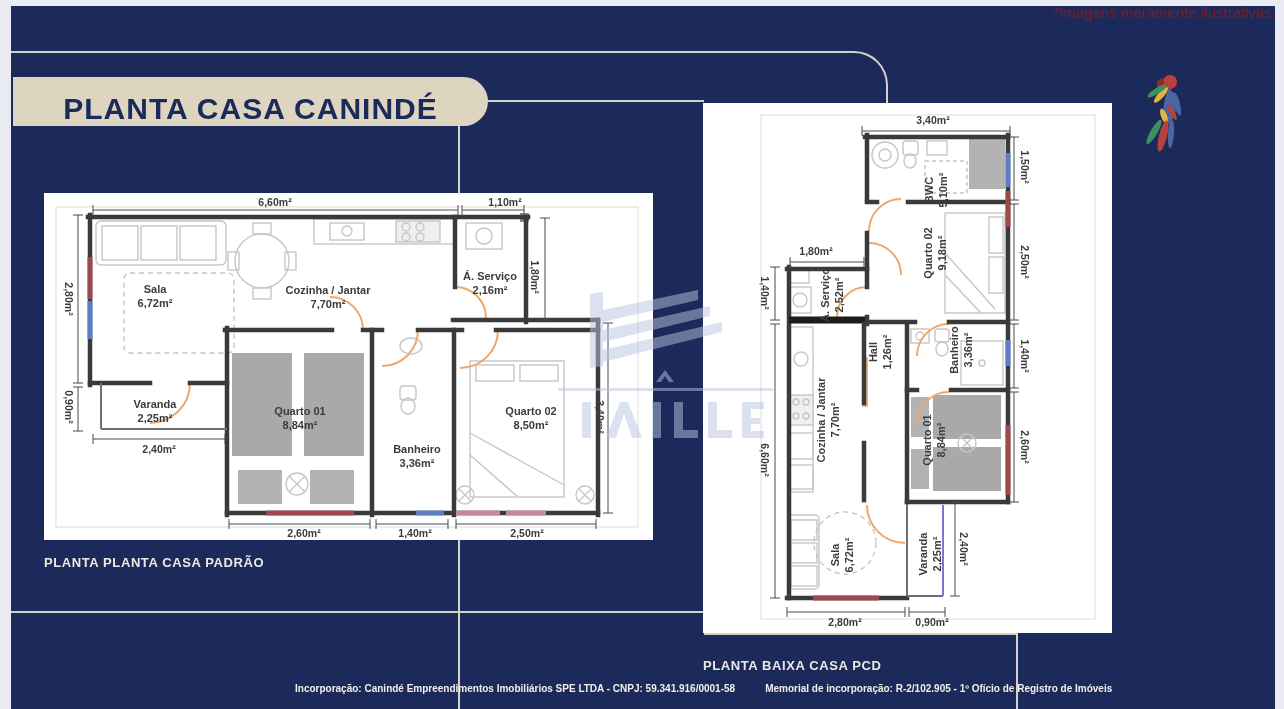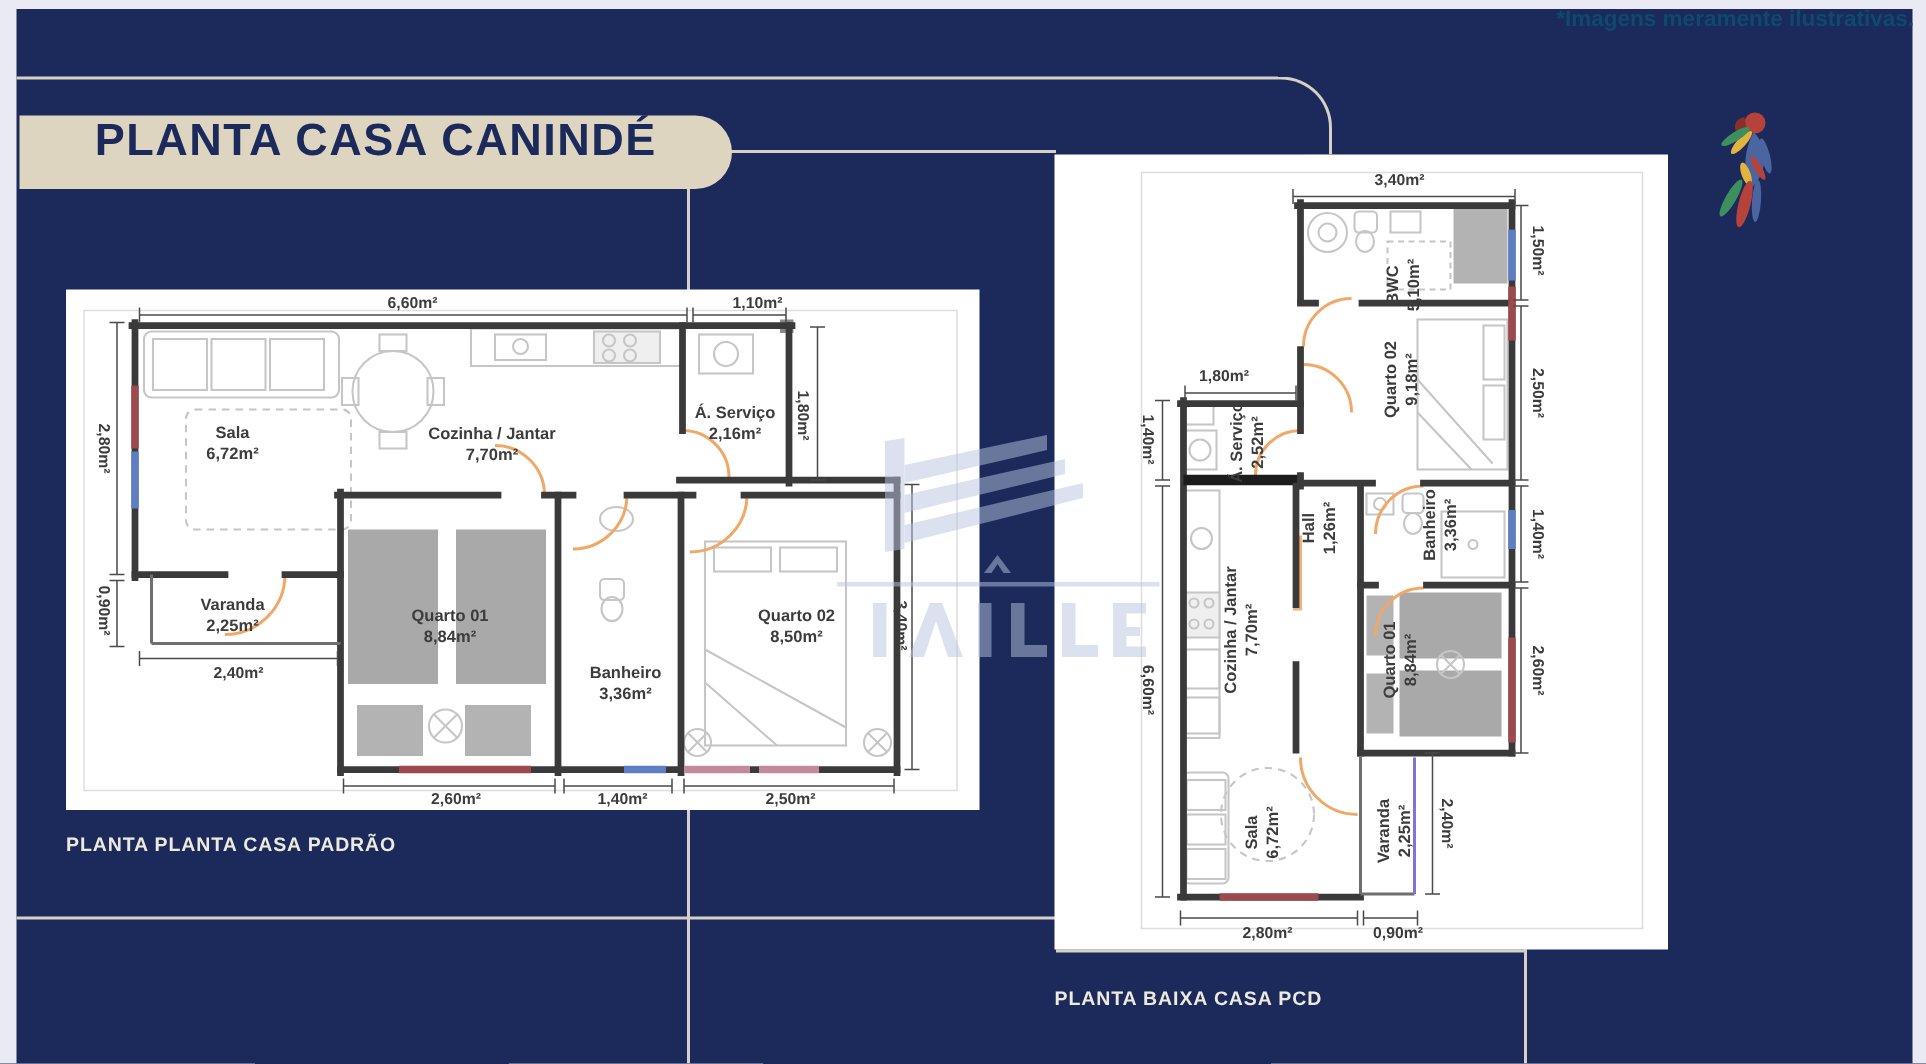--- a/index.html
+++ b/index.html
@@ -3,23 +3,23 @@
 <meta charset="utf-8">
 <style>
   html,body{margin:0;padding:0}
   body{width:1284px;height:709px;position:relative;overflow:hidden;
        background:#e9eaf2;font-family:"Liberation Sans",sans-serif}
   .slide{position:absolute;left:11px;top:6px;width:1264px;height:703px;background:#1b2a5b}
   .fline{position:absolute;background:#d6d1c6}
   .fcorner{position:absolute;left:852px;top:51px;width:34px;height:50px;
            border-top:2px solid #d6d1c6;border-right:2px solid #d6d1c6;
            border-top-right-radius:34px}
-  .disclaimer{position:absolute;top:4px;right:8px;color:#0c4a6e;font-size:15px;font-weight:700}
+  .disclaimer{position:absolute;top:4px;right:8px;color:#7f1d1d;font-size:15px;font-weight:400}
   .badge{position:absolute;left:13px;top:77px;width:475px;height:49px;background:#ded5c0;
-         border-radius:0 25px 25px 0;display:flex;align-items:flex-start;justify-content:center}
+         border-radius:0 25px 25px 0;display:flex;align-items:flex-end;justify-content:center}
   .badge h1{margin:0;font-size:30px;font-weight:bold;color:#1b2a5b;letter-spacing:1px}
   .panel{position:absolute;background:#ffffff}
   #panelA{left:44px;top:193px;width:609px;height:347px}
   #panelB{left:703px;top:103px;width:409px;height:530px}
   .panel svg{position:absolute;left:0;top:0}
   .caption{position:absolute;color:#ece9df;font-size:13px;font-weight:bold;letter-spacing:.6px}
   #captionA{left:44px;top:555px}
   #captionB{left:703px;top:658px}
   .footer{position:absolute;left:295px;top:683px;display:flex;gap:30px;white-space:nowrap;
           color:#f2efe8;font-size:10px;font-weight:bold}
@@ -371,13 +371,15 @@
         <rect x="194" y="136" width="18" height="6"></rect>
         <rect x="194" y="149" width="22" height="7"></rect>
     </g>
   </svg>
 </div>
 
 <div class="caption" id="captionA">PLANTA PLANTA CASA PADRÃO</div>
 <div class="caption" id="captionB">PLANTA BAIXA CASA PCD</div>
 
 <div class="footer">
+  <span>Incorporação: Canindé Empreendimentos Imobiliários SPE LTDA - CNPJ: 59.341.916/0001-58</span>
+  <span>Memorial de incorporação: R-2/102.905 - 1º Ofício de Registro de Imóveis</span>
 </div>
 
 </body></html>

